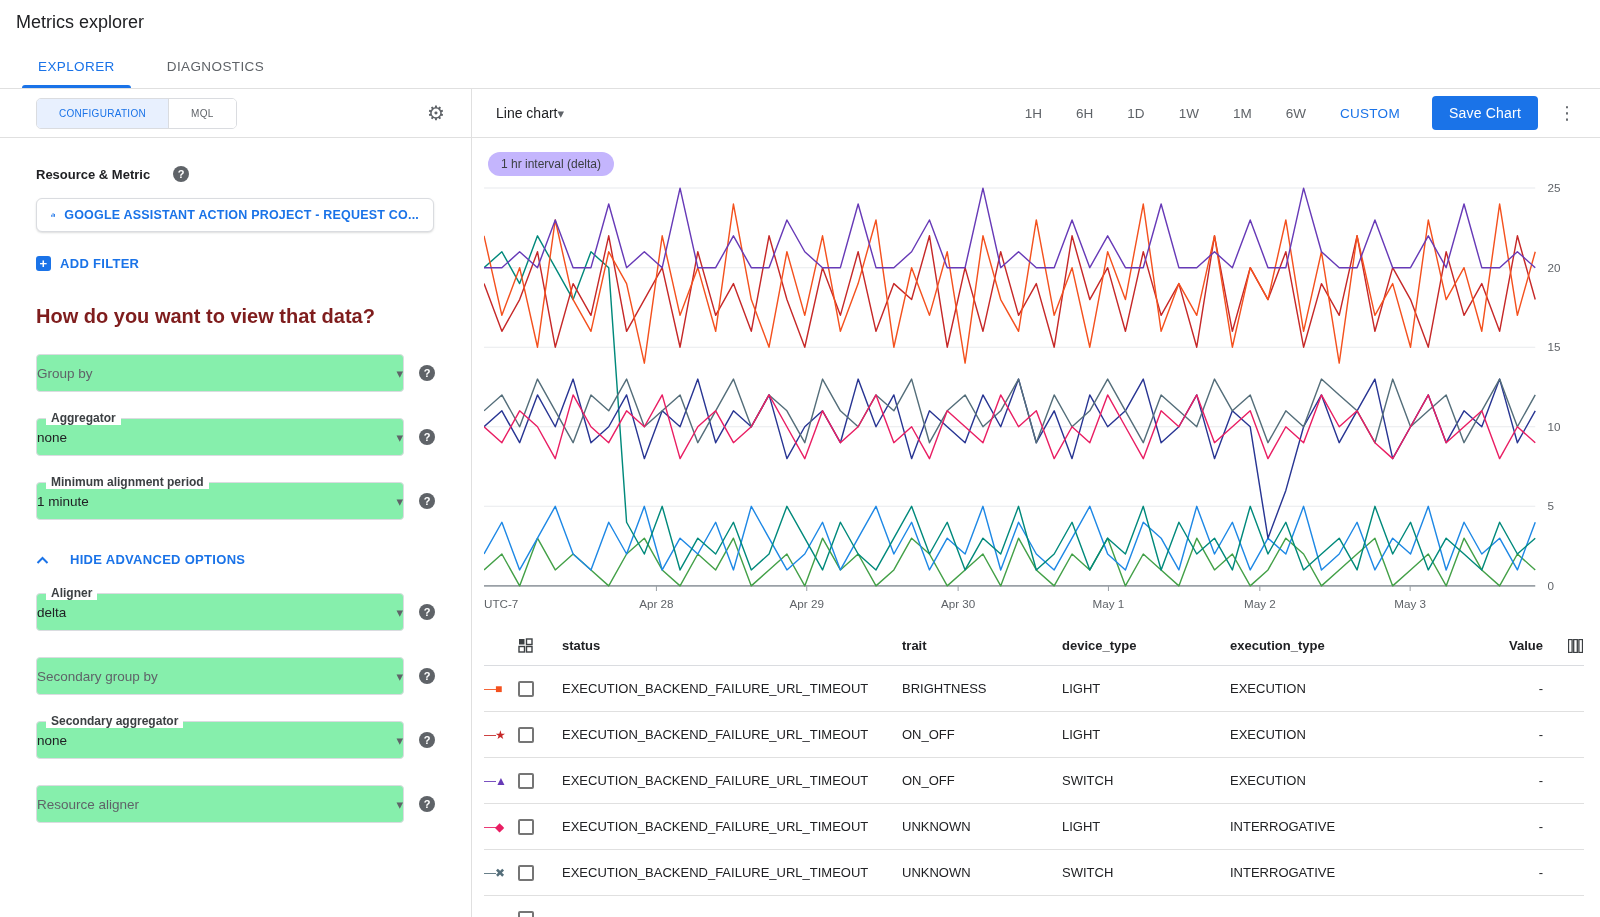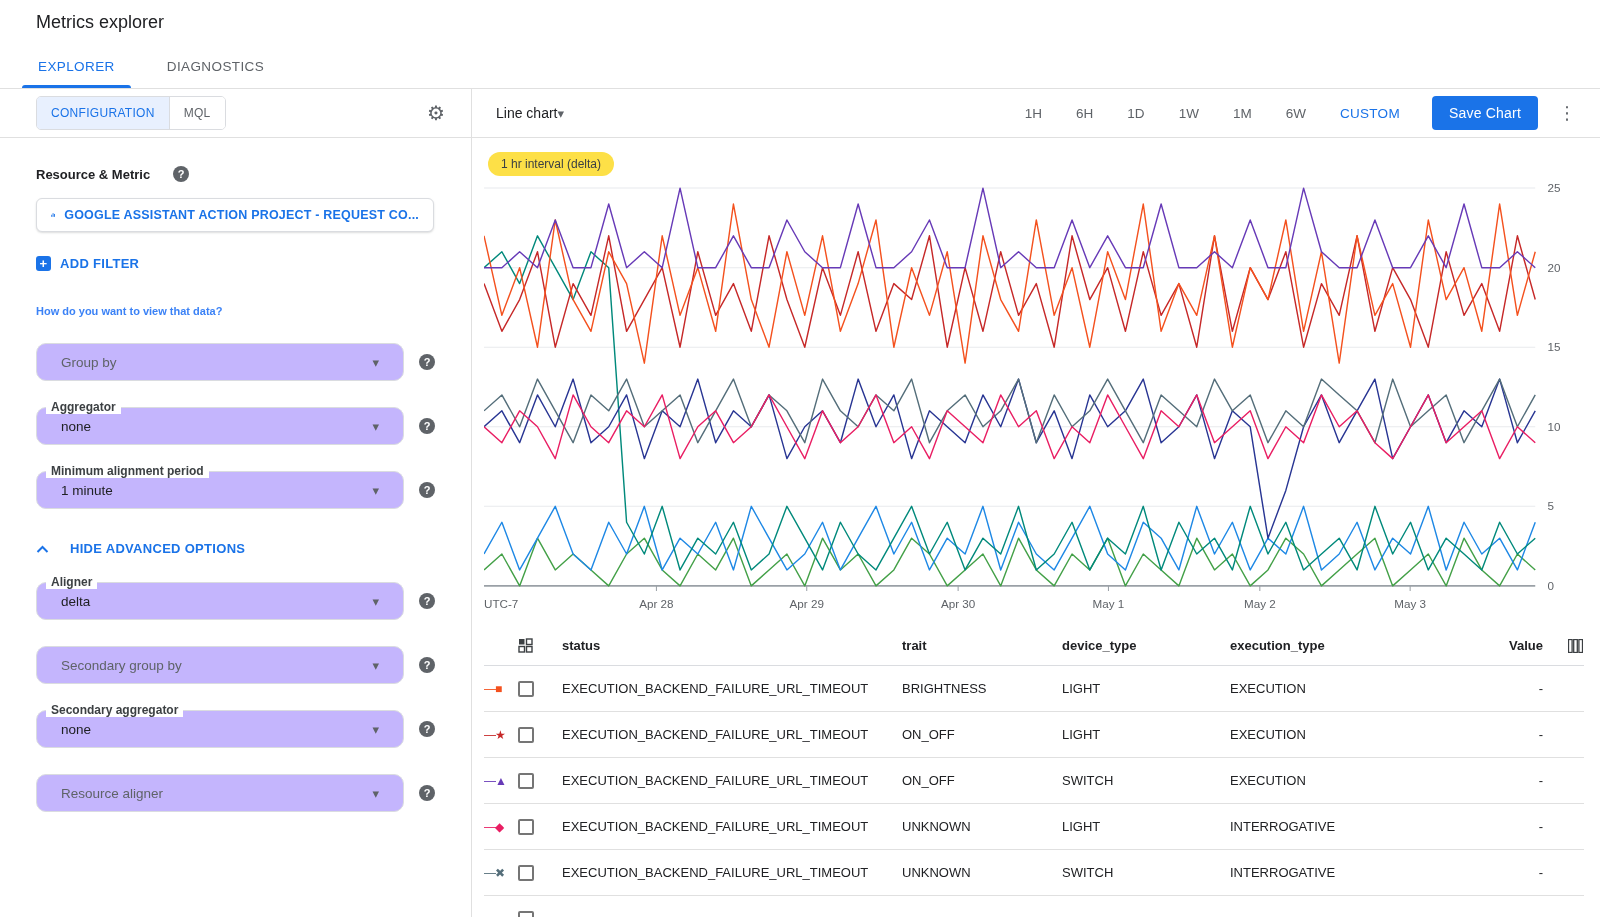--- a/index.html
+++ b/index.html
@@ -1,39 +1,39 @@
 <!DOCTYPE html>
 <html><head>
 <meta charset="utf-8">
 <style>
   * { box-sizing: border-box; }
   html,body { margin:0; padding:0; background:#fff; color:#202124;
     font-family:"Liberation Sans", sans-serif; }
   .app { width:1600px; height:917px; overflow:hidden; background:#fff; position:relative; }
 
   
-  .topbar { height:45px; display:flex; align-items:center; padding:0 36px; }
+  .topbar { height:45px; display:flex; align-items:center; padding:0 16px; }
   .page-title { font-size:18px; font-weight:400; color:#202124; }
 
   
   .tabs { height:44px; border-bottom:1px solid #e0e0e0; display:flex; align-items:stretch; padding:0 12px; }
   .tab { padding:0 26px; display:flex; align-items:center; font-size:13.5px; letter-spacing:.4px;
     color:#5f6368; font-weight:500; position:relative; cursor:pointer; }
   .tab.active { color:#1a73e8; }
   .tab.active::after { content:""; position:absolute; left:10px; right:10px; bottom:0; height:3px;
     background:#1a73e8; border-radius:3px 3px 0 0; }
 
   .content { display:flex; height:828px; }
 
   
   .sidebar { width:472px; min-width:472px; border-right:1px solid #e0e0e0; overflow:hidden; }
   .sidebar-head { height:49px; display:flex; align-items:center; justify-content:space-between;
     padding:0 26px 0 36px; border-bottom:1px solid #e0e0e0; }
   .seg-control { display:flex; border:1px solid #dadce0; border-radius:5px; overflow:hidden; }
-  .seg { padding:9px 14px; font-size:12px; font-weight:500; letter-spacing:.3px; color:#5f6368;
+  .seg { padding:9px 22px; font-size:10px; font-weight:500; letter-spacing:.3px; color:#5f6368;
     background:#fff; cursor:pointer; }
   .seg.active { background:#e8f0fe; color:#1a73e8; }
   .seg + .seg { border-left:1px solid #dadce0; }
   .gear { font-size:20px; color:#5f6368; cursor:pointer; line-height:1; }
   .gear::before { content:"⚙"; }
 
   .sidebar-body { padding:0 36px; }
   .section-label { margin-top:28px; display:flex; align-items:center; gap:23px;
     font-size:13px; font-weight:700; color:#202124; }
   .help { width:16px; height:16px; min-width:16px; border-radius:50%; background:#5f6368; color:#fff;
@@ -46,25 +46,25 @@
     box-shadow:0 1px 2px rgba(60,64,67,.18); color:#1a73e8; font-size:12.5px; font-weight:600;
     letter-spacing:.2px; cursor:pointer; max-width:398px; white-space:nowrap; }
 
   .add-filter { margin-top:24px; display:flex; align-items:center; gap:9px; color:#1a73e8;
     font-size:13px; font-weight:600; letter-spacing:.3px; cursor:pointer; }
   .plus-box { width:15px; height:15px; background:#1a73e8; border-radius:3px; color:#fff;
     display:inline-flex; align-items:center; justify-content:center; font-size:13px; font-weight:700;
     line-height:1; }
   .plus-box::before { content:"+"; }
 
-  .view-heading { margin-top:34px; font-size:11px; font-weight:700; color:#3b82f6; }
+  .view-heading { margin-top:34px; font-size:20px; font-weight:700; color:#7f1d1d; }
 
   .field-row { margin-top:26px; display:flex; align-items:center; gap:15px; }
-  .field { position:relative; flex:1; height:38px; border:1px solid #dadce0; border-radius:10px;
-    display:flex; align-items:center; padding:0 24px; font-size:13.5px; cursor:pointer; background:#c4b5fd; }
+  .field { position:relative; flex:1; height:38px; border:1px solid #dadce0; border-radius:4px;
+    display:flex; align-items:center; padding:0 0; font-size:13.5px; cursor:pointer; background:#86efac; }
   .flabel { position:absolute; top:-8px; left:9px; background:#fff; padding:0 5px; font-size:12px;
     font-weight:600; color:#3c4043; white-space:nowrap; }
   .fvalue { flex:1; color:#202124; }
   .fvalue.placeholder { color:#5f6368; }
   .chev { color:#5f6368; font-size:13px; }
   .chev::before { content:"▾"; }
 
   .adv-toggle { margin-top:32px; display:flex; align-items:center; gap:21px; color:#1a73e8;
     font-size:13px; font-weight:600; letter-spacing:.3px; cursor:pointer; }
 
@@ -77,21 +77,21 @@
     color:#5f6368; }
   .range { cursor:pointer; }
   .range.custom { color:#1a73e8; font-weight:500; letter-spacing:.3px; }
   .save-btn { margin-left:32px; background:#1a73e8; color:#fff; border:none; border-radius:4px;
     padding:9px 17px; font-size:14px; font-weight:500; letter-spacing:.2px; cursor:pointer;
     font-family:inherit; }
   .kebab { margin-left:20px; color:#5f6368; font-size:18px; cursor:pointer; line-height:1; }
   .kebab::before { content:"⋮"; }
 
   .chart-area { padding:10px 14px 0 12px; }
-  .interval-badge { display:inline-block; background:#fde047; border-radius:14px; padding:5px 13px;
+  .interval-badge { display:inline-block; background:#c4b5fd; border-radius:14px; padding:5px 13px;
     font-size:12px; color:#3c4043; margin:4px 0 4px 4px; }
   #chart-svg { display:block; width:100%; height:auto; }
 
   
   .table { padding:0 16px 0 12px; overflow:hidden; flex:1; }
   .t-row, .t-head { display:grid;
     grid-template-columns:34px 44px 340px 160px 168px 235px 78px 40px;
     align-items:center; border-bottom:1px solid #e0e0e0; }
   .t-head { height:40px; font-size:13px; font-weight:700; color:#202124; border-bottom:1px solid #dadce0; }
   .t-row { height:46px; font-size:13px; color:#202124; }

